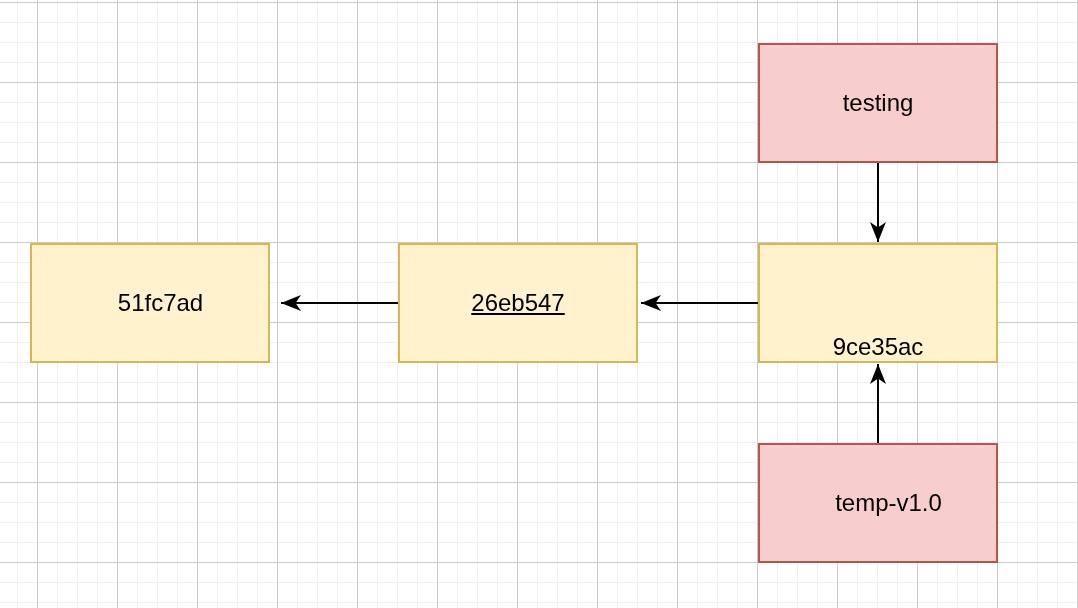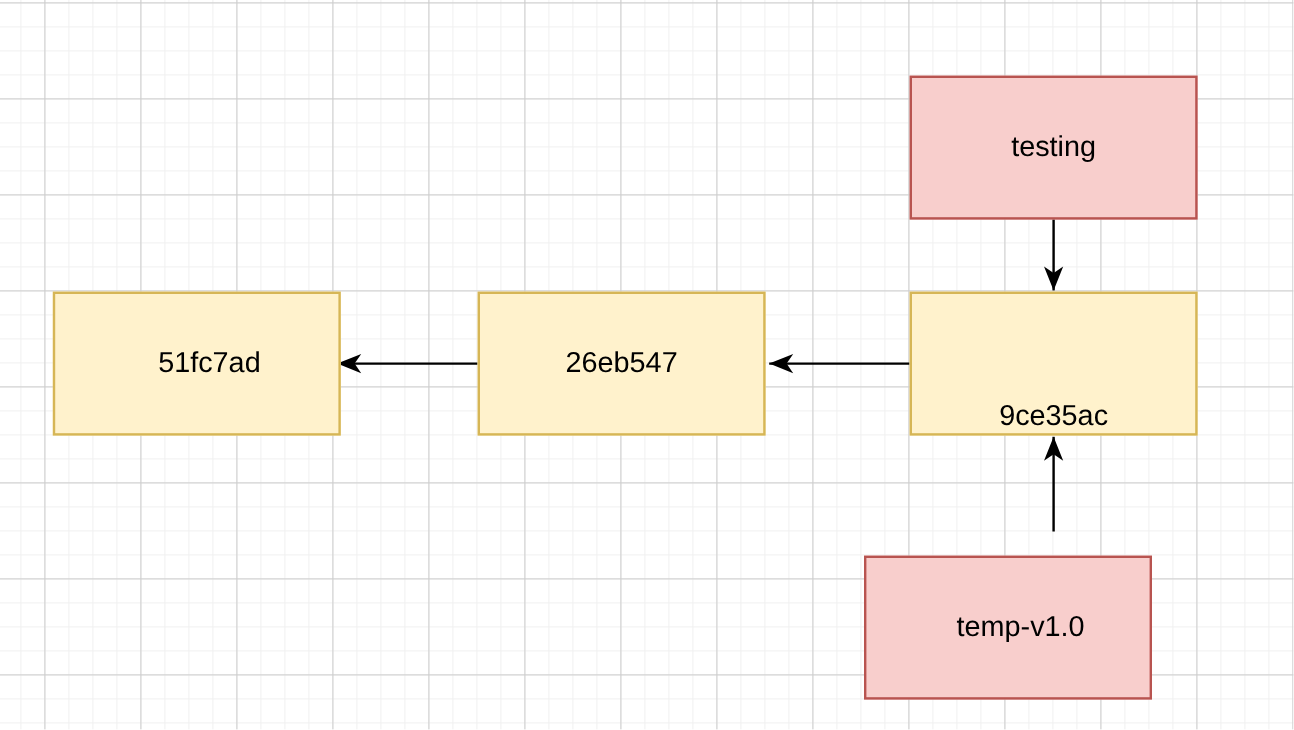--- a/index.html
+++ b/index.html
@@ -46,27 +46,26 @@
     color: #000000;
     cursor: default;
   }
   .node-yellow {
     background: #fff2cc;
     border-color: #d6b656;
   }
   .node-pink {
     background: #f8cecc;
     border-color: #b85450;
-    margin-top: 20px;
   }
-  .n-51fc7ad  { left: 44px;  top: 243px; padding-left: 21px; }
-  .n-26eb547  { left: 398px; top: 243px; }
+  .n-51fc7ad  { left: 30px;  top: 243px; padding-left: 21px; }
+  .n-26eb547  { left: 398px; top: 243px; text-decoration: underline; }
   .n-9ce35ac  { left: 758px; top: 243px; align-items: flex-end; }
   .n-testing  { left: 758px; top: 43px;  }
-  .n-tempv10  { left: 720px; top: 443px; padding-left: 21px; }
+  .n-tempv10  { left: 758px; top: 443px; padding-left: 21px; }
 </style>
 </head>
 <body>
 
 <div class="canvas">
 
   <svg class="edges" viewBox="0 0 1078 608" xmlns="http://www.w3.org/2000/svg">
     <defs>
       <marker id="arrowhead" markerUnits="userSpaceOnUse" markerWidth="22" markerHeight="18" refX="21" refY="9" orient="auto">
         <path d="M1,1 L21,9 L1,17 L6.5,9 Z" fill="#000000"></path>

